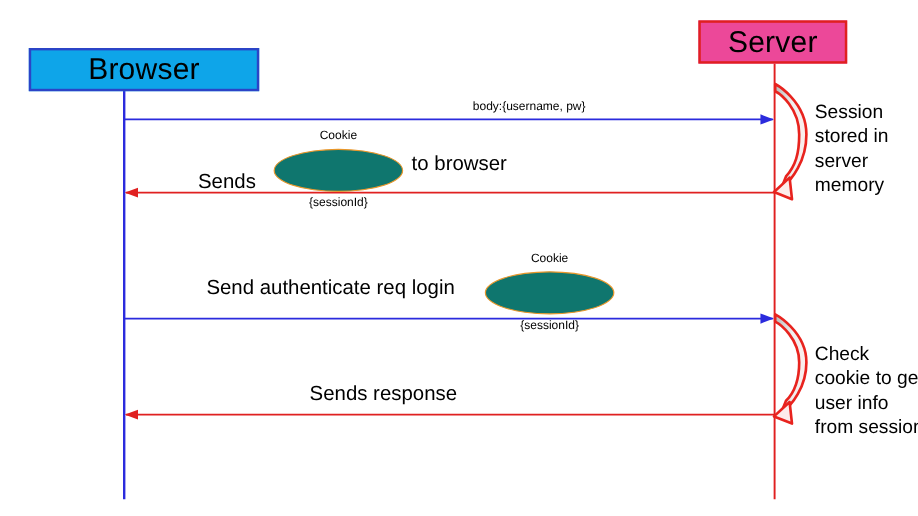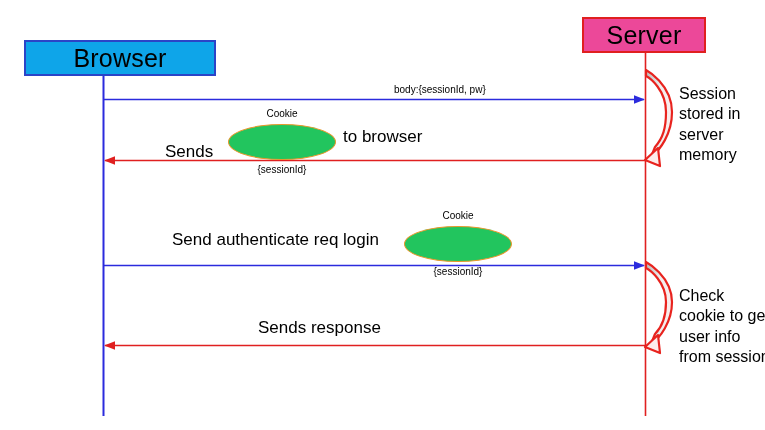--- a/index.html
+++ b/index.html
@@ -74,21 +74,21 @@
     line-height: 1.28;
     color: #000000;
     width: 92px;
   }
   .cookie {
     position: absolute;
     box-sizing: border-box;
     width: 108px;
     height: 36px;
     border-radius: 50%;
-    background: #22c55e;
+    background: #0f766e;
     border: 1.5px solid #e8972b;
     display: flex;
     flex-direction: column;
     align-items: center;
     justify-content: center;
     font-size: 10px;
     line-height: 1.2;
     color: #000000;
     gap: 44px;
   }
@@ -140,21 +140,21 @@
   </svg>
 
   <div class="actor-box" id="actor-browser">
     <span>Browser</span>
   </div>
 
   <div class="actor-box" id="actor-server">
     <span>Server</span>
   </div>
 
-  <div class="msg-sub" style="left:394px; top:85px;">body:{sessionId, pw}</div>
+  <div class="msg-sub" style="left:394px; top:85px;">body:{username, pw}</div>
 
   <div class="msg-label" style="left:165px; top:143px;">Sends</div>
   <div class="cookie" style="left:228px; top:124px;">
     <span>Cookie</span>
     <span>{sessionId}</span>
   </div>
   <div class="msg-label" style="left:343px; top:128px;">to browser</div>
 
   <div class="msg-label" style="left:172px; top:231px;">Send authenticate req login</div>
   <div class="cookie" style="left:404px; top:226px;">

